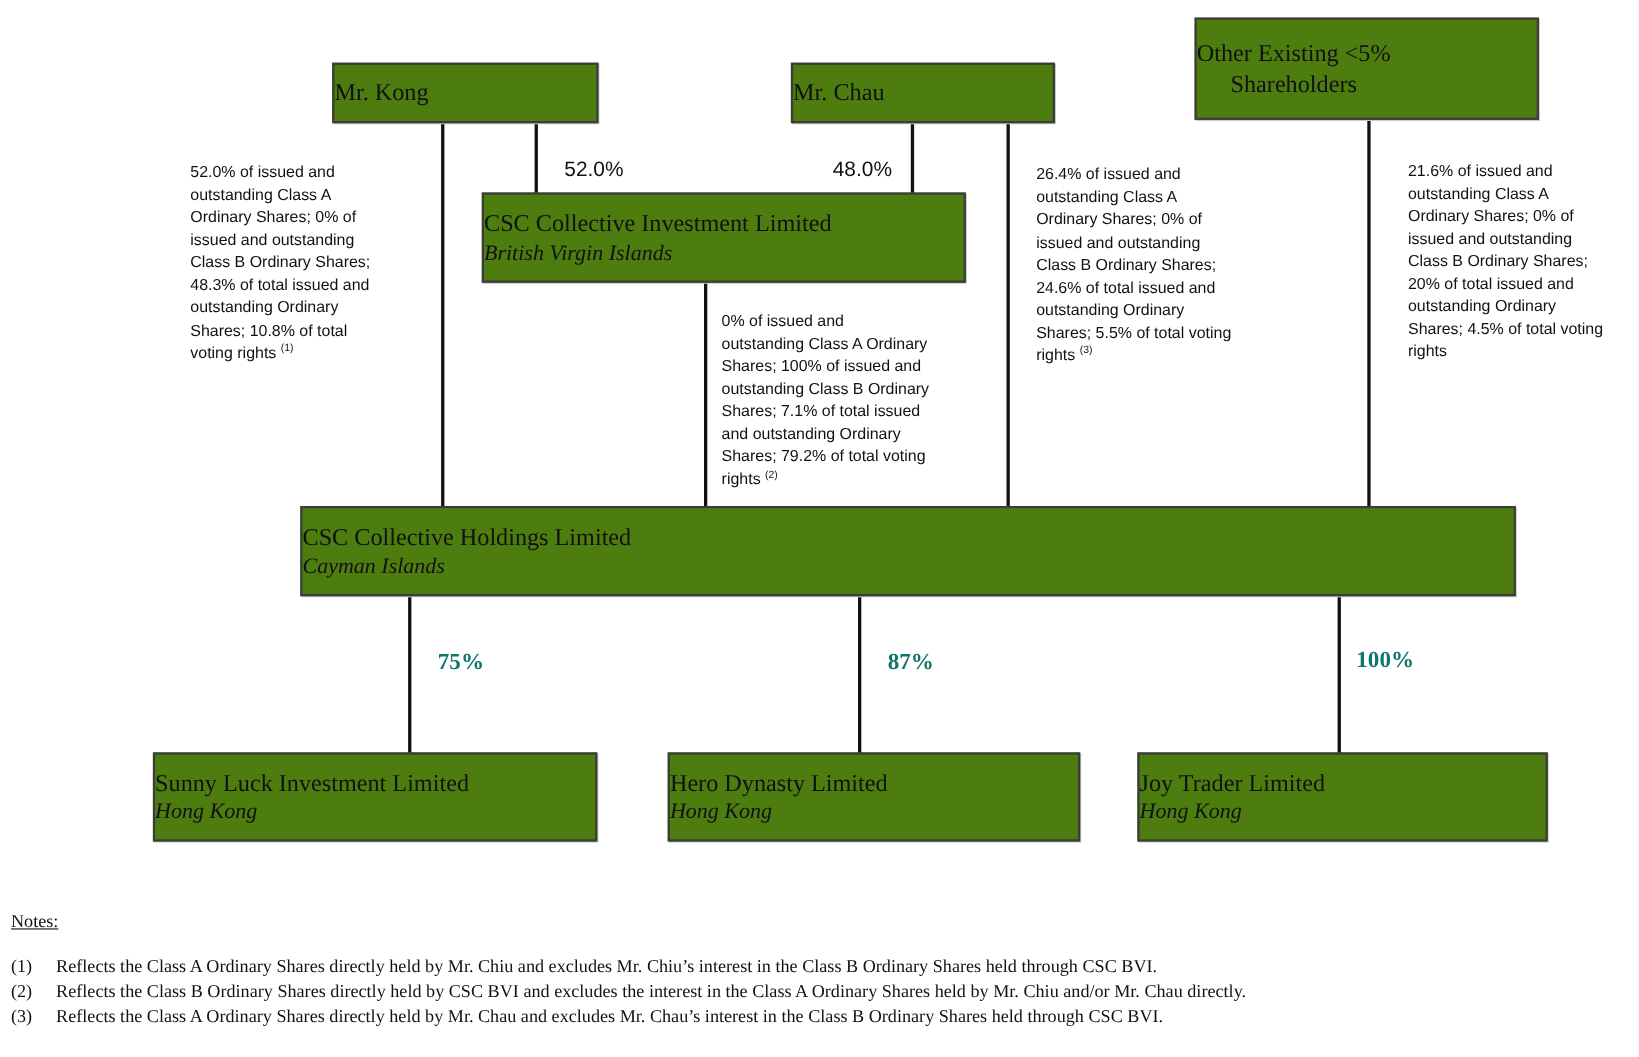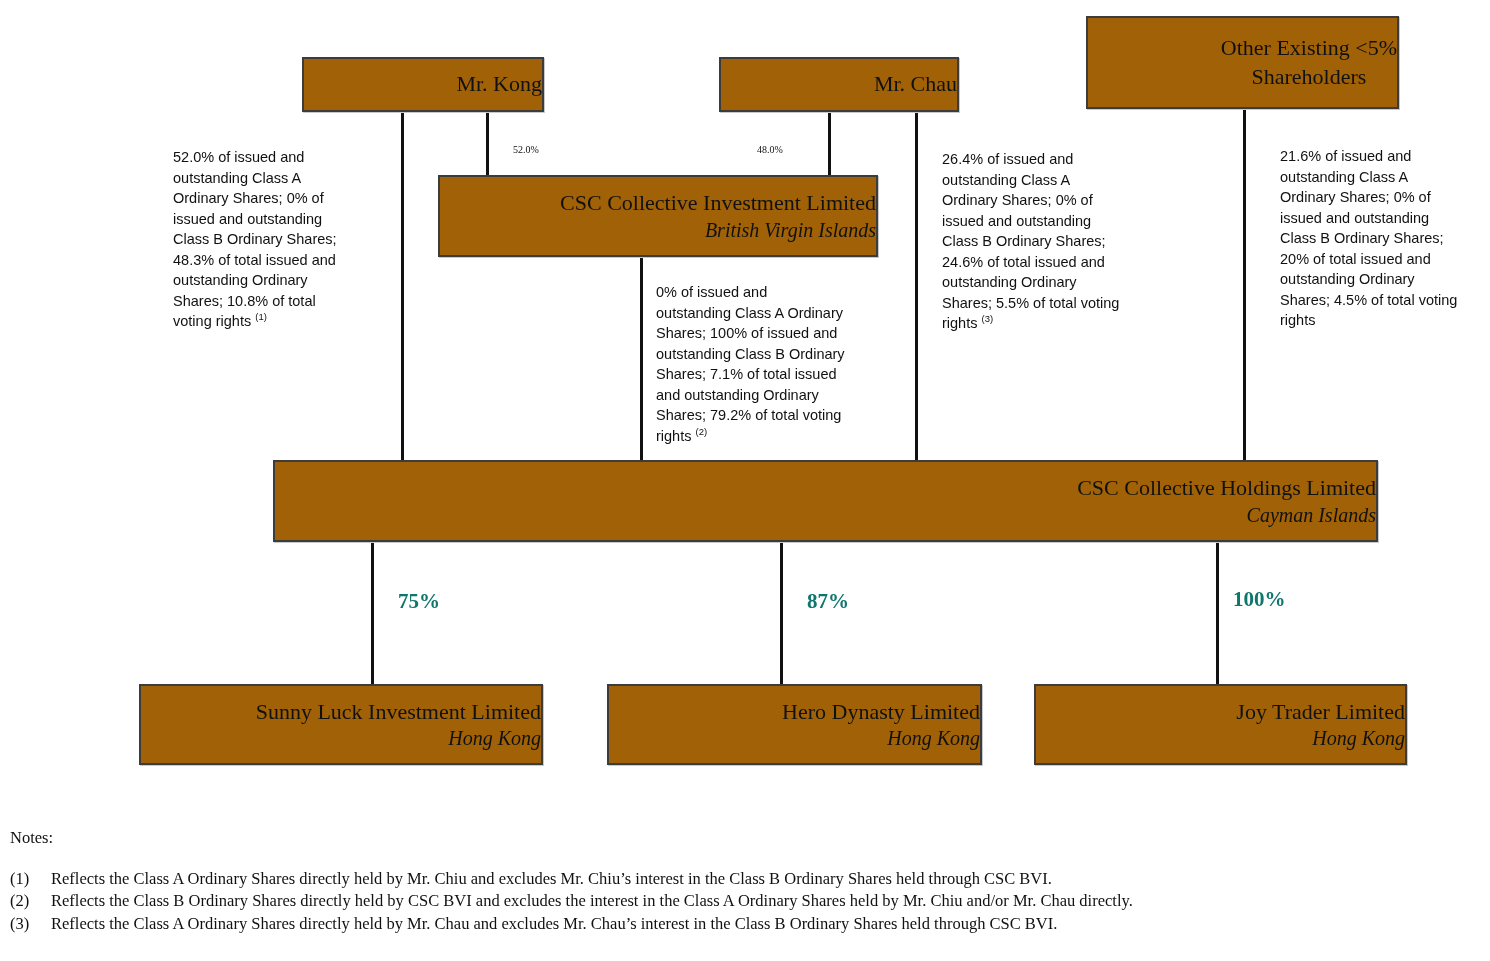--- a/index.html
+++ b/index.html
@@ -16,45 +16,45 @@
   .vline {
     position: absolute;
     width: 3px;
     background: #111;
   }
   
   .node {
     position: absolute;
     box-sizing: border-box;
     border: 2px solid #3c3c3c;
-    background: #a16207;
+    background: #4d7c0f;
     display: flex;
     flex-direction: column;
-    align-items: flex-end;
+    align-items: flex-start;
     justify-content: center;
     text-align: center;
     box-shadow: 1px 1px 0 #c9c9c9;
   }
   .node-title {
     font-size: 22px;
     line-height: 1.3;
     white-space: pre-line;
     color: #111;
   }
   .node-sub {
     font-size: 20px;
     font-style: italic;
     line-height: 1.25;
     color: #111;
   }
   
   .pct-sans {
     position: absolute;
-    font-family: Liberation Serif, serif;
-    font-size: 10px;
+    font-family: Liberation Sans, sans-serif;
+    font-size: 19px;
     color: #111;
   }
   .pct-serif {
     position: absolute;
     font-family: "Liberation Serif", "DejaVu Serif", serif;
     font-size: 21px;
     color: #0f766e;
     font-weight: bold;
   }
   
@@ -71,20 +71,21 @@
     font-size: 9.5px;
     line-height: 0;
     vertical-align: super;
   }
   
   .notes-heading {
     position: absolute;
     left: 10px;
     top: 828px;
     font-size: 16.5px;
+    text-decoration: underline;
     color: #111;
   }
   .notes-list {
     position: absolute;
     left: 10px;
     top: 869px;
     font-size: 16.5px;
     color: #111;
   }
   .note-row {

